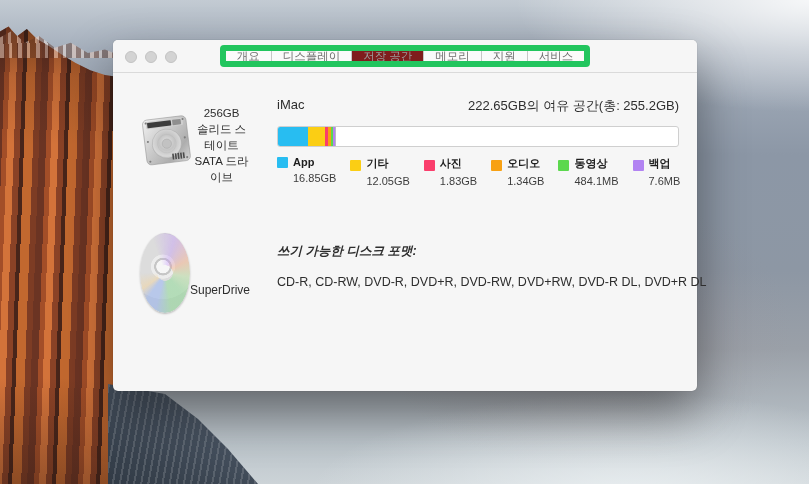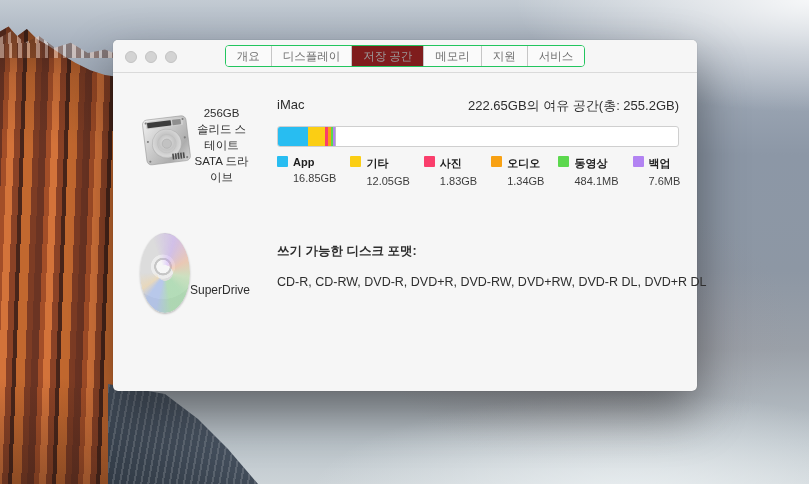--- a/index.html
+++ b/index.html
@@ -41,21 +41,21 @@
     background:#f6f6f6; border-radius:5px;
     box-shadow: 0 22px 50px rgba(0,0,0,.42), 0 0 1px rgba(0,0,0,.35);
     color:#2e2e2e; }
   .titlebar { position:relative; height:33px; border-bottom:1px solid #dadada;
     border-radius:5px 5px 0 0; background:#f6f6f6;
     display:flex; align-items:center; justify-content:center; }
   .lights { position:absolute; left:12px; top:0; height:33px; display:flex; align-items:center; gap:8px; }
   .light { width:12px; height:12px; border-radius:50%;
     background:#d3d3d3; border:1px solid #c3c3c3; }
 
-  .segmented { display:flex; height:22px; border:1px solid #22c55e; border-radius:4px;
+  .segmented { display:flex; height:22px; border:6px solid #22c55e; border-radius:4px;
     overflow:hidden; background:#fafafa; }
   .tab { display:flex; align-items:center; padding:0 11px; font-size:11.5px;
     color:#6e6e6e; border-right:1px solid #c6c6c6; background:#fafafa; cursor:default; }
   .tab:last-child { border-right:none; }
   .tab.selected { background:#7f1d1d; color:#9c9c9c; }
 
   
   .content { padding:0 0 0 27px; }
   .row { display:flex; }
   .row.storage { margin-top:21px; }
@@ -67,26 +67,26 @@
 
   .head-line { display:flex; justify-content:space-between; align-items:flex-start; font-size:13px; margin-top:3px; }
 
   .bar { margin-top:11px; width:402px; height:21px; background:#ffffff;
     border:1px solid #cfcfcf; border-radius:3px; overflow:hidden; display:flex; }
   .bar .seg { height:100%; }
   .bar .seg-divider { width:1px; background:#b9b9c4; height:100%; }
 
   .legend { display:flex; margin-top:9px; }
   .legend-item { margin-right:14px; }
-  .legend-top { display:flex; align-items:flex-start; gap:5px; }
+  .legend-top { display:flex; align-items:flex-end; gap:5px; }
   .swatch { width:11px; height:11px; border-radius:1px; flex:0 0 11px; }
   .legend-label { font-size:11px; font-weight:bold; color:#1e1e1e; white-space:nowrap; }
   .legend-size { margin-top:4px; margin-left:16px; font-size:11px; color:#3d3d3d; white-space:nowrap; }
 
-  .formats-title { font-size:12.5px; font-weight:bold; margin-top:10px; }
+  .formats-title { font-size:12.5px; font-weight:bold; margin-top:10px;font-style:italic; }
   .formats-list { font-size:12.5px; margin-top:15px; white-space:nowrap; }
 
   
   .hdd-icon { width:78px; height:80px; }
   .disc-icon { position:relative; width:80px; height:80px; border-radius:50%;
     background: radial-gradient(circle at 46% 42%,
       #f6f6f6 0 12%, #c6c6c6 13% 16%, #ececec 17% 22%, #dcdcdc 23% 60%, #d2d2d2 61% 92%, #9d9d9d 93% 100%);
     box-shadow: 0 1px 2px rgba(0,0,0,.25); }
   .disc-icon::before { content:""; position:absolute; inset:0; border-radius:50%;
     background: conic-gradient(from 140deg,

